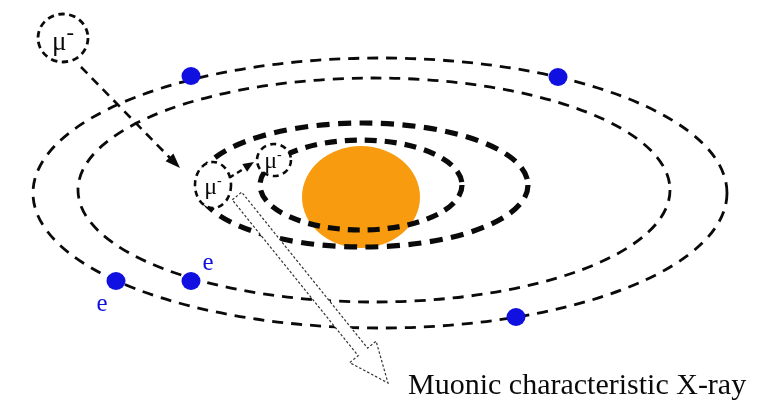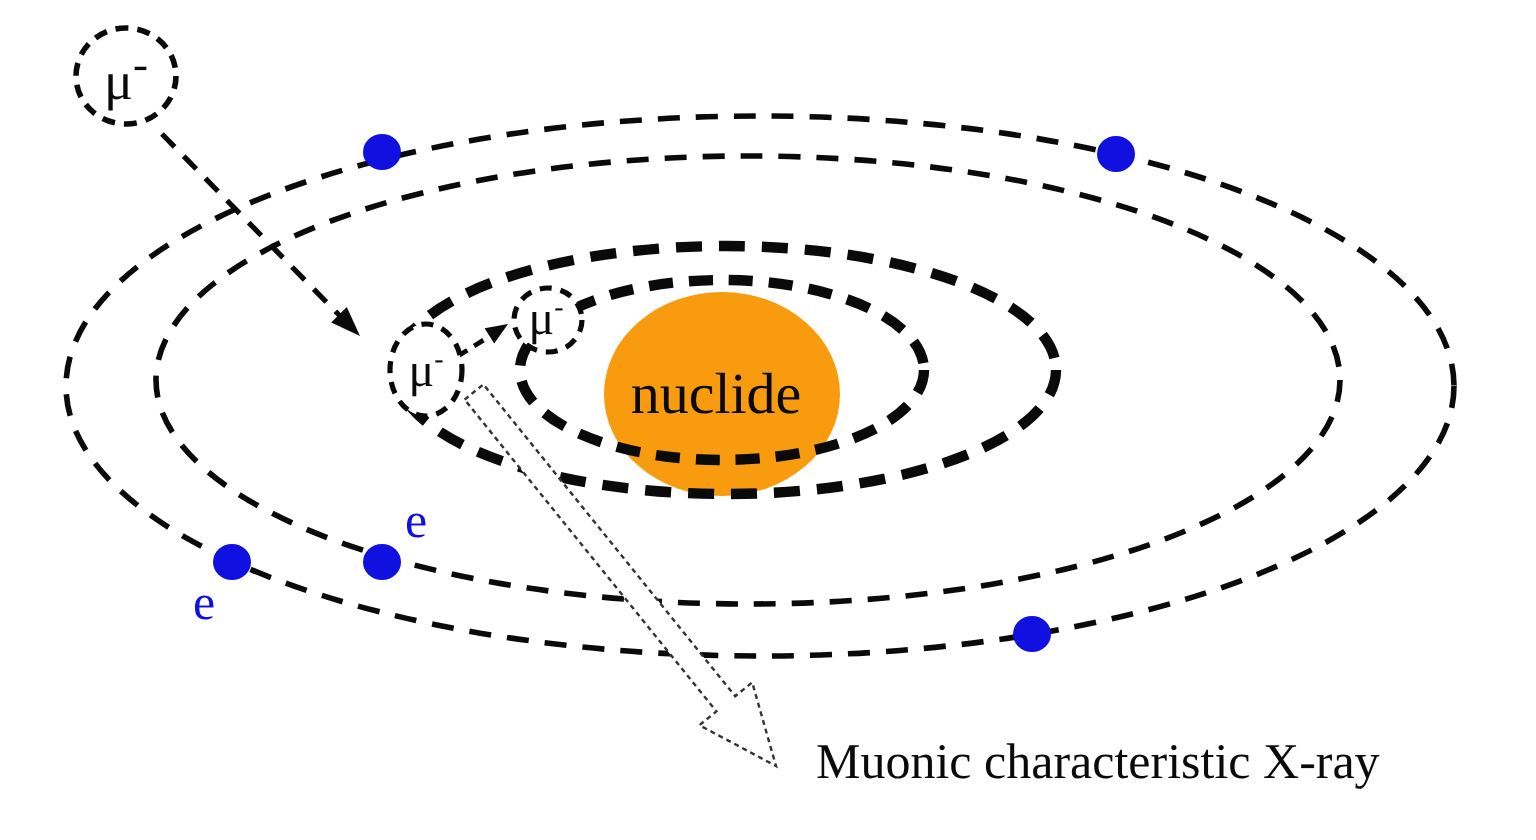--- a/index.html
+++ b/index.html
@@ -18,21 +18,21 @@
     white-space: nowrap;
     line-height: 1;
     font-family: "Liberation Serif", "DejaVu Serif", serif;
   }
   .centered { transform: translate(-50%, -50%); }
   .muon-lbl { font-size: 24px; }
   .muon-lbl sup { font-size: 14px; line-height: 0; }
   .free-muon { font-size: 27px; }
   .nuclide-lbl { font-size: 29px; }
   .e-lbl { font-size: 25px; color: #1010e0; }
-  .xray-lbl { font-size: 25px; }
+  .xray-lbl { font-size: 30px; }
 </style>
 </head>
 <body>
 
 <div id="stage">
 
   <svg width="768" height="420" viewBox="0 0 768 420">
 
     <ellipse cx="361" cy="197" rx="59" ry="51" fill="#F89B0E"></ellipse>
 
@@ -60,21 +60,20 @@
     <ellipse cx="191" cy="281" rx="9.5" ry="9" fill="#1010E0"></ellipse>
     <ellipse cx="516" cy="317" rx="9.5" ry="9" fill="#1010E0"></ellipse>
   </svg>
 
   <div class="lbl centered free-muon" style="left:63px; top:38px;"><span>μ</span><sup>-</sup></div>
 
   <div class="lbl centered muon-lbl" style="left:213px; top:186px;"><span>μ</span><sup>-</sup></div>
 
   <div class="lbl centered muon-lbl" style="left:273px; top:160px;"><span>μ</span><sup>-</sup></div>
 
-  <div class="lbl centered nuclide-lbl" style="left:358px; top:198px;">nuclide</div>
 
   <div class="lbl centered e-lbl" style="left:102px; top:302px;">e</div>
 
   <div class="lbl centered e-lbl" style="left:208px; top:261px;">e</div>
 
   <div class="lbl xray-lbl" style="left:408px; top:369px;">Muonic characteristic X-ray</div>
 
 </div>
 
 </body></html>

